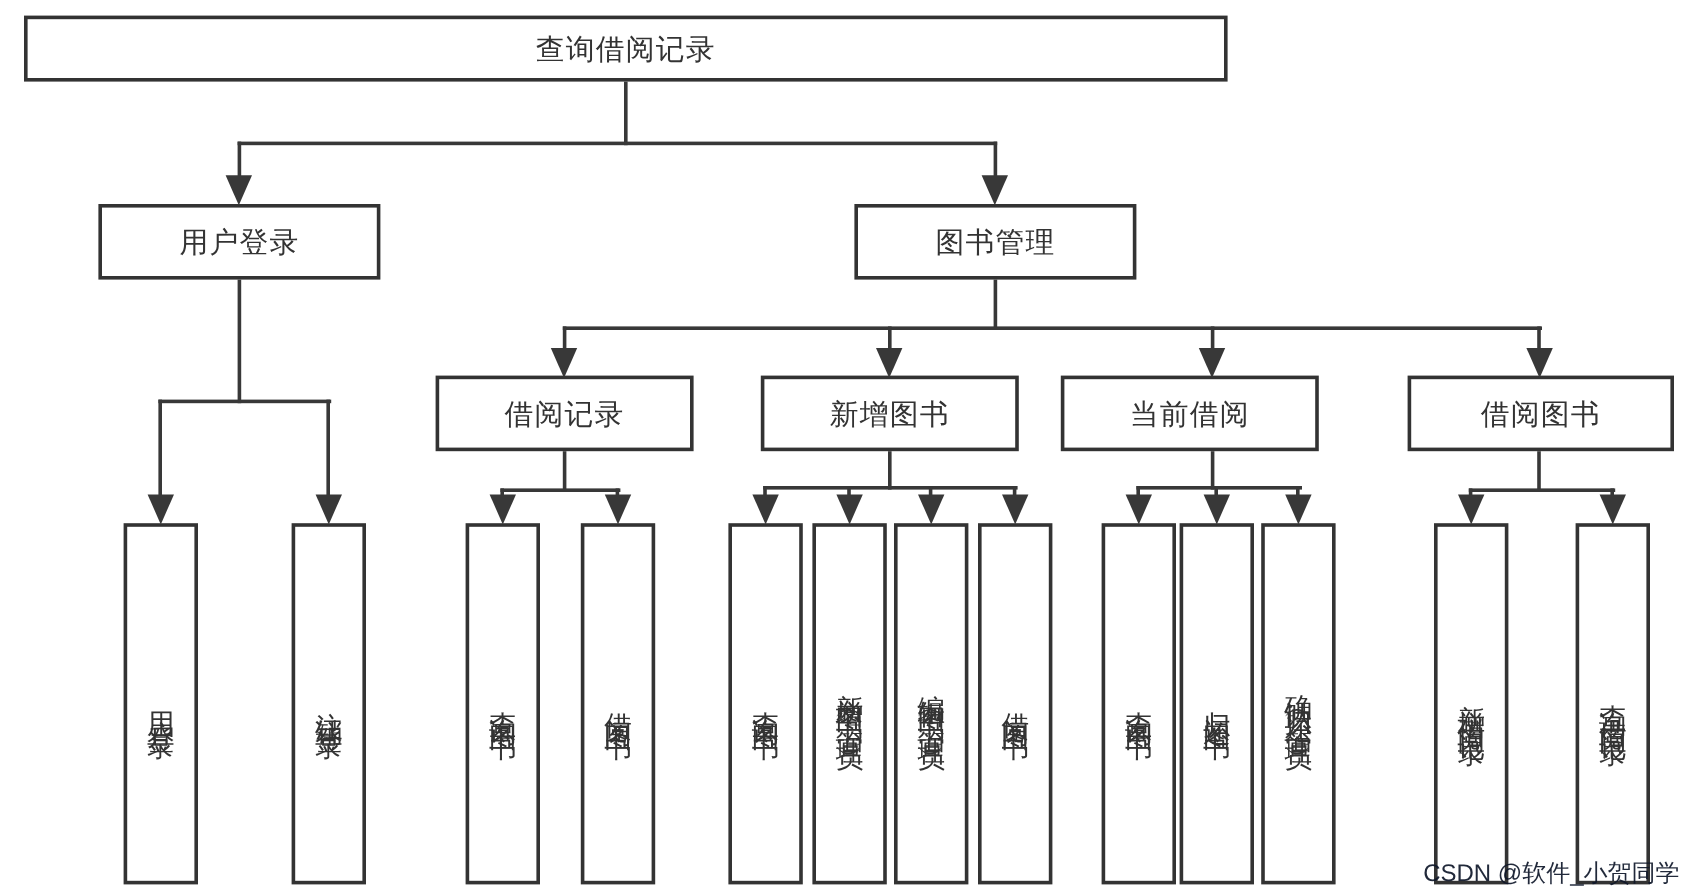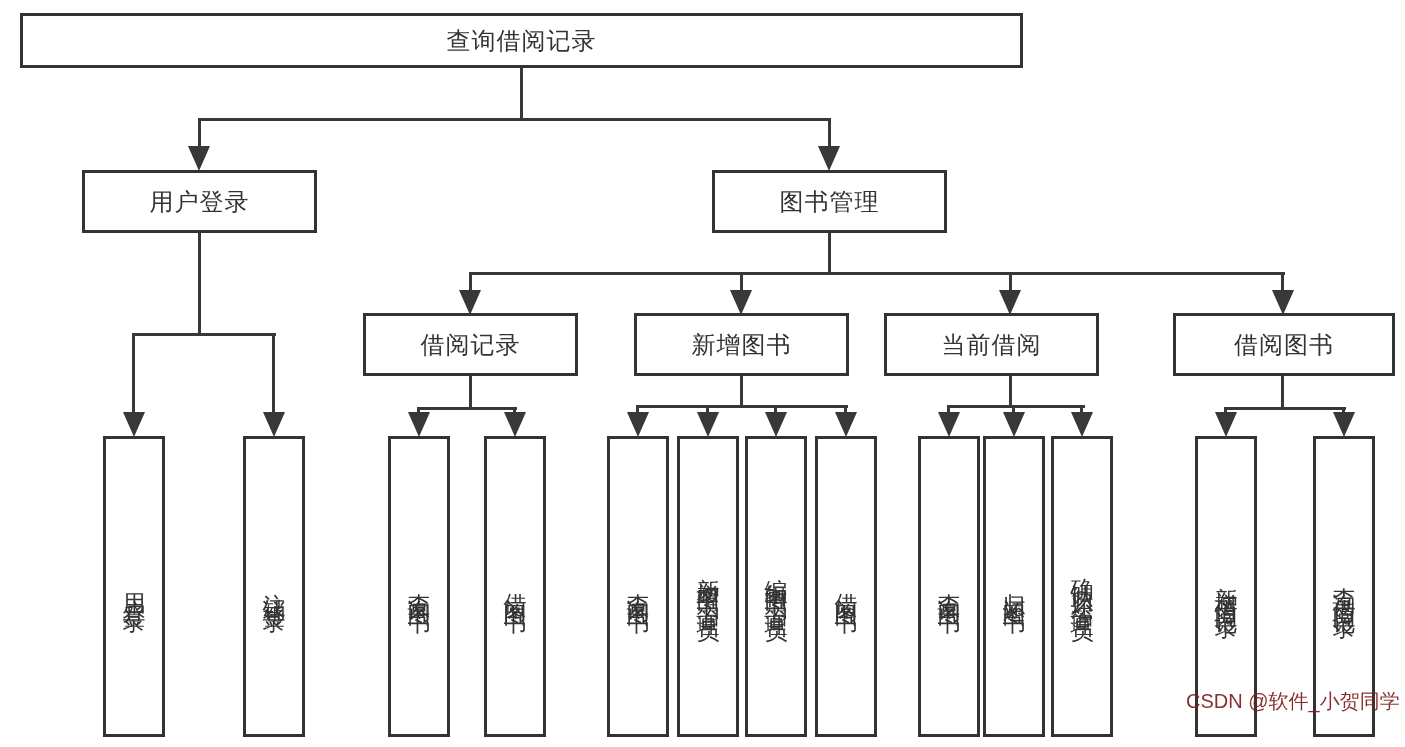--- a/index.html
+++ b/index.html
@@ -23,22 +23,22 @@
   }
   .vline { position:absolute; width:3px; background:#383838; }
   .hline { position:absolute; height:3px; background:#383838; }
   .arrow {
     position:absolute; width:0; height:0;
     border-left:11px solid transparent;
     border-right:11px solid transparent;
     border-top:25px solid #383838;
   }
   .watermark {
-    position:absolute; left:1186px; top:688px; z-index:5;
-    font-size:20px; color:#7f1d1d; white-space:nowrap; opacity:0.92;
+    position:absolute; left:1186px; top:714px; z-index:5;
+    font-size:20px; color:#0f172a; white-space:nowrap; opacity:0.92;
   }
 </style>
 </head>
 <body>
 
 <div class="canvas">
 
   <div class="box box-h" style="left:20px; top:13px; width:1003px; height:55px;">
     <span>查询借阅记录</span>
   </div>

